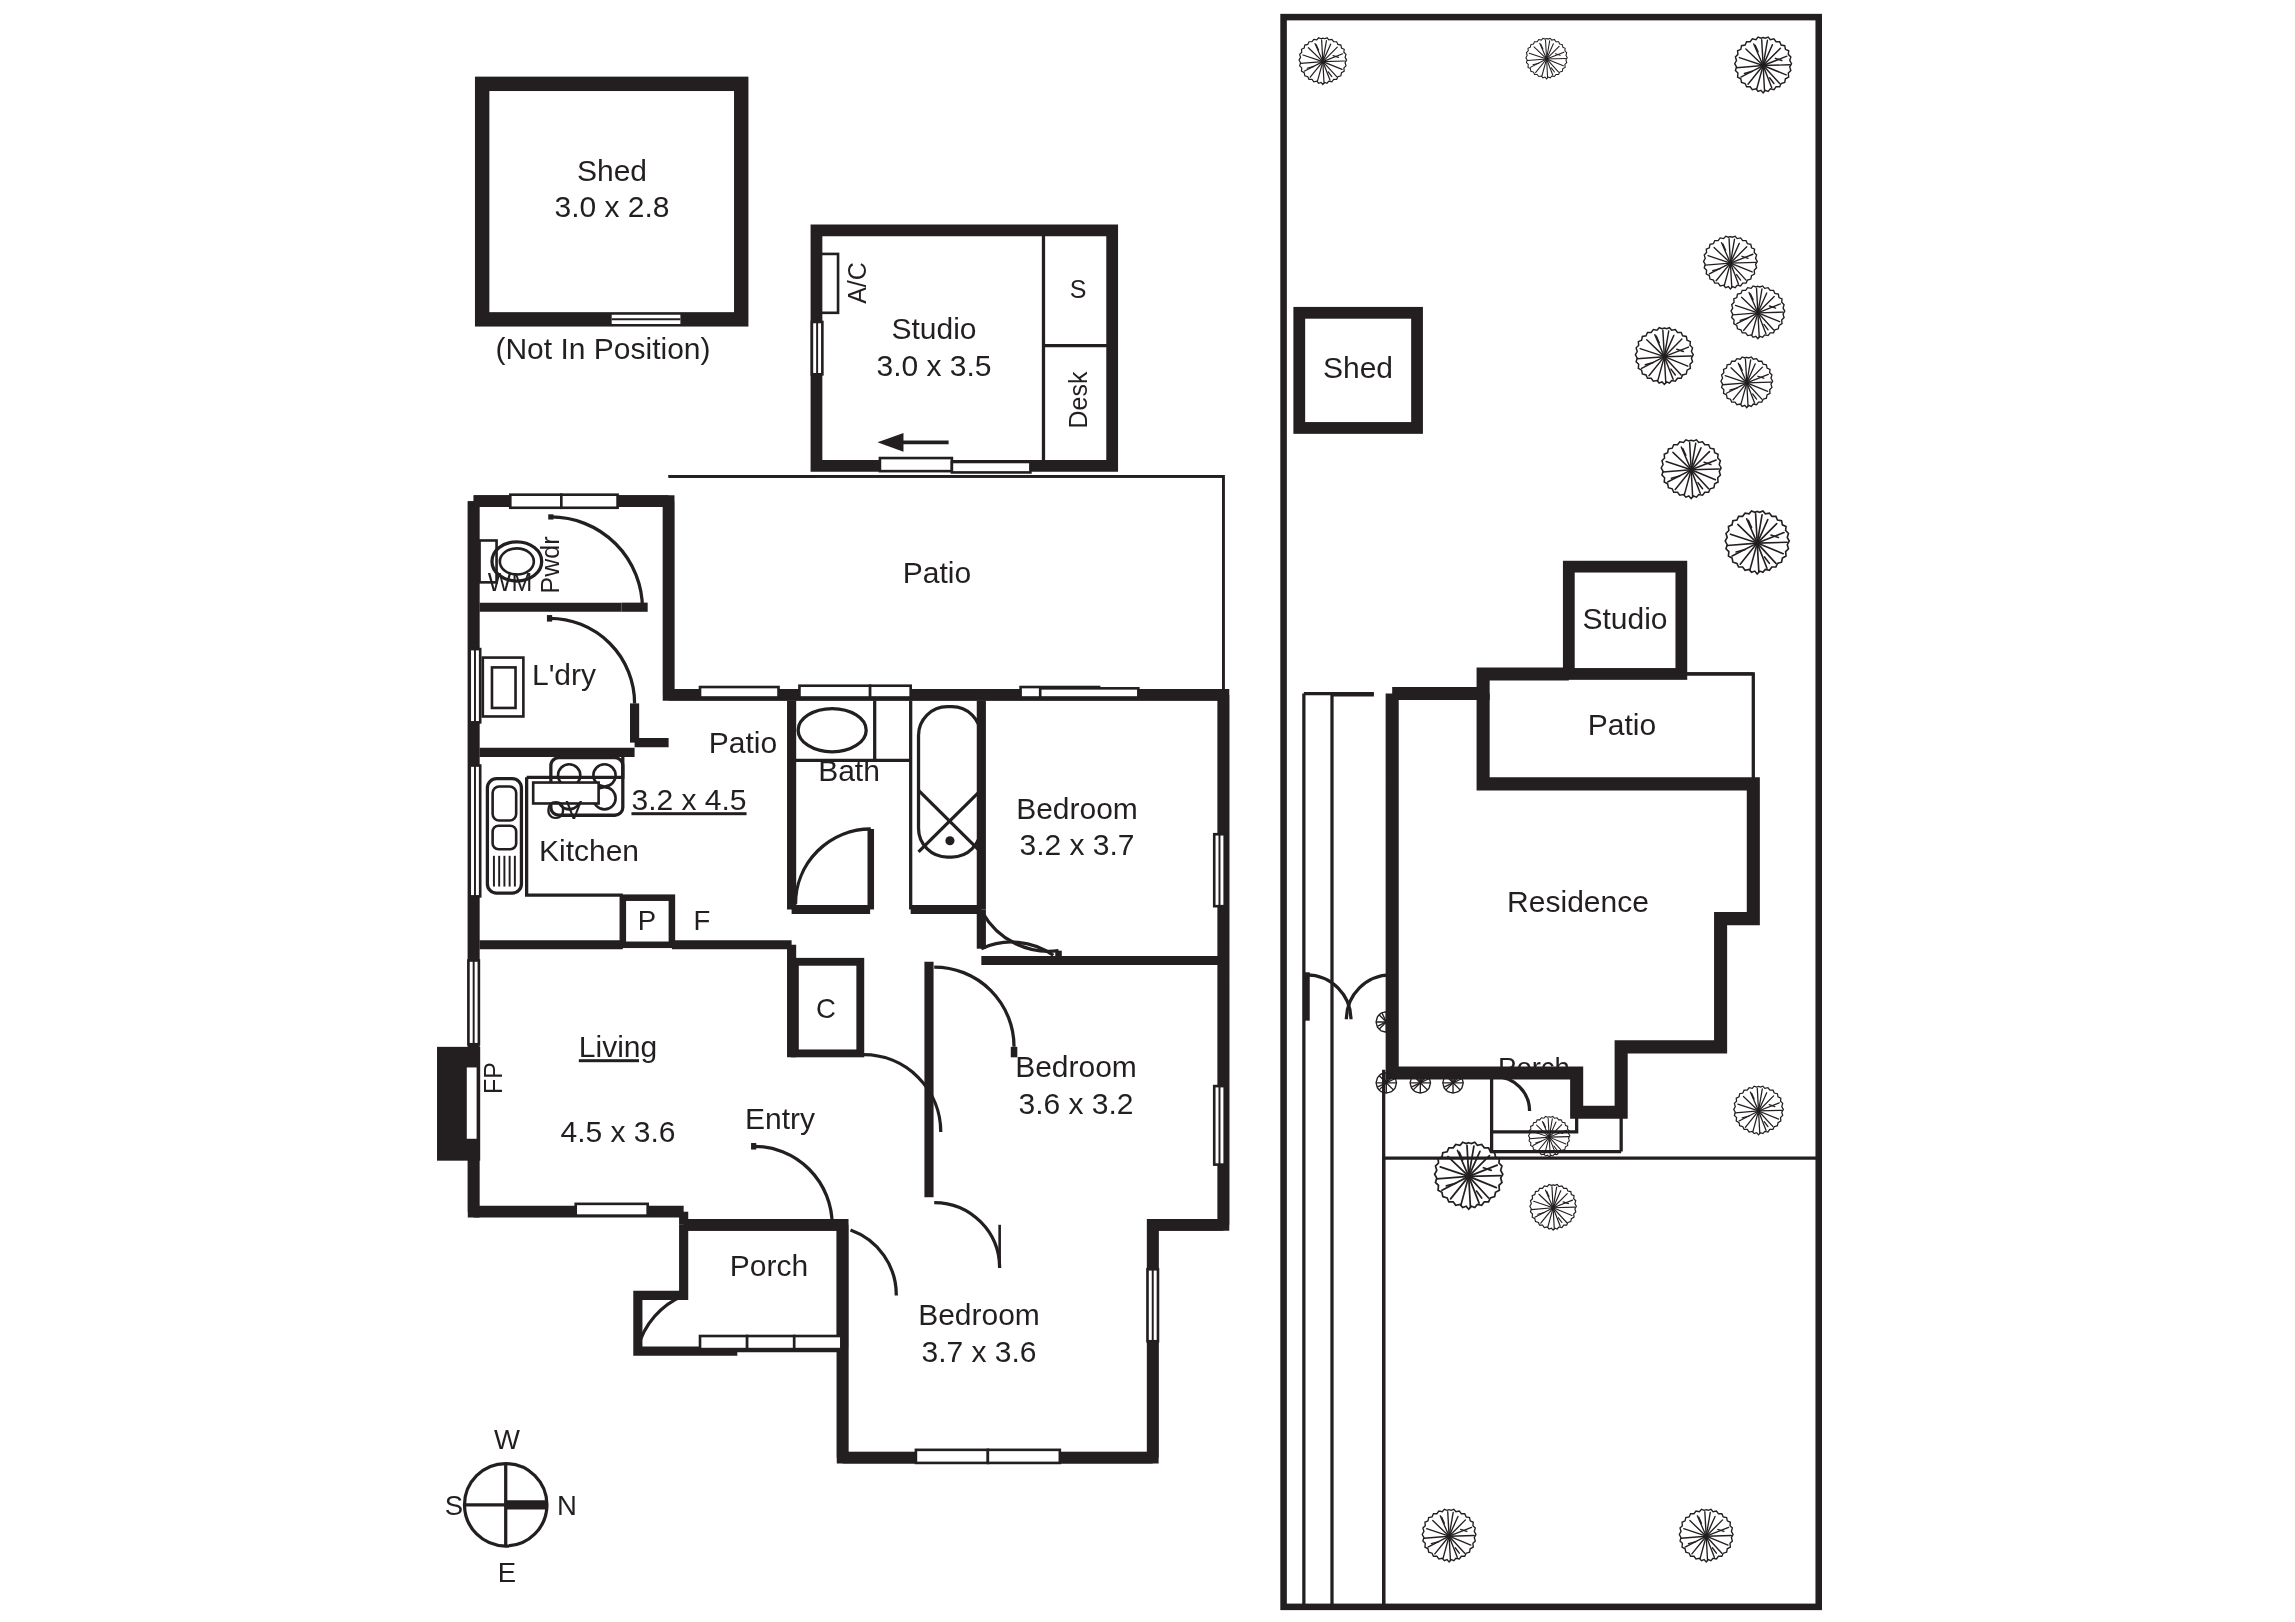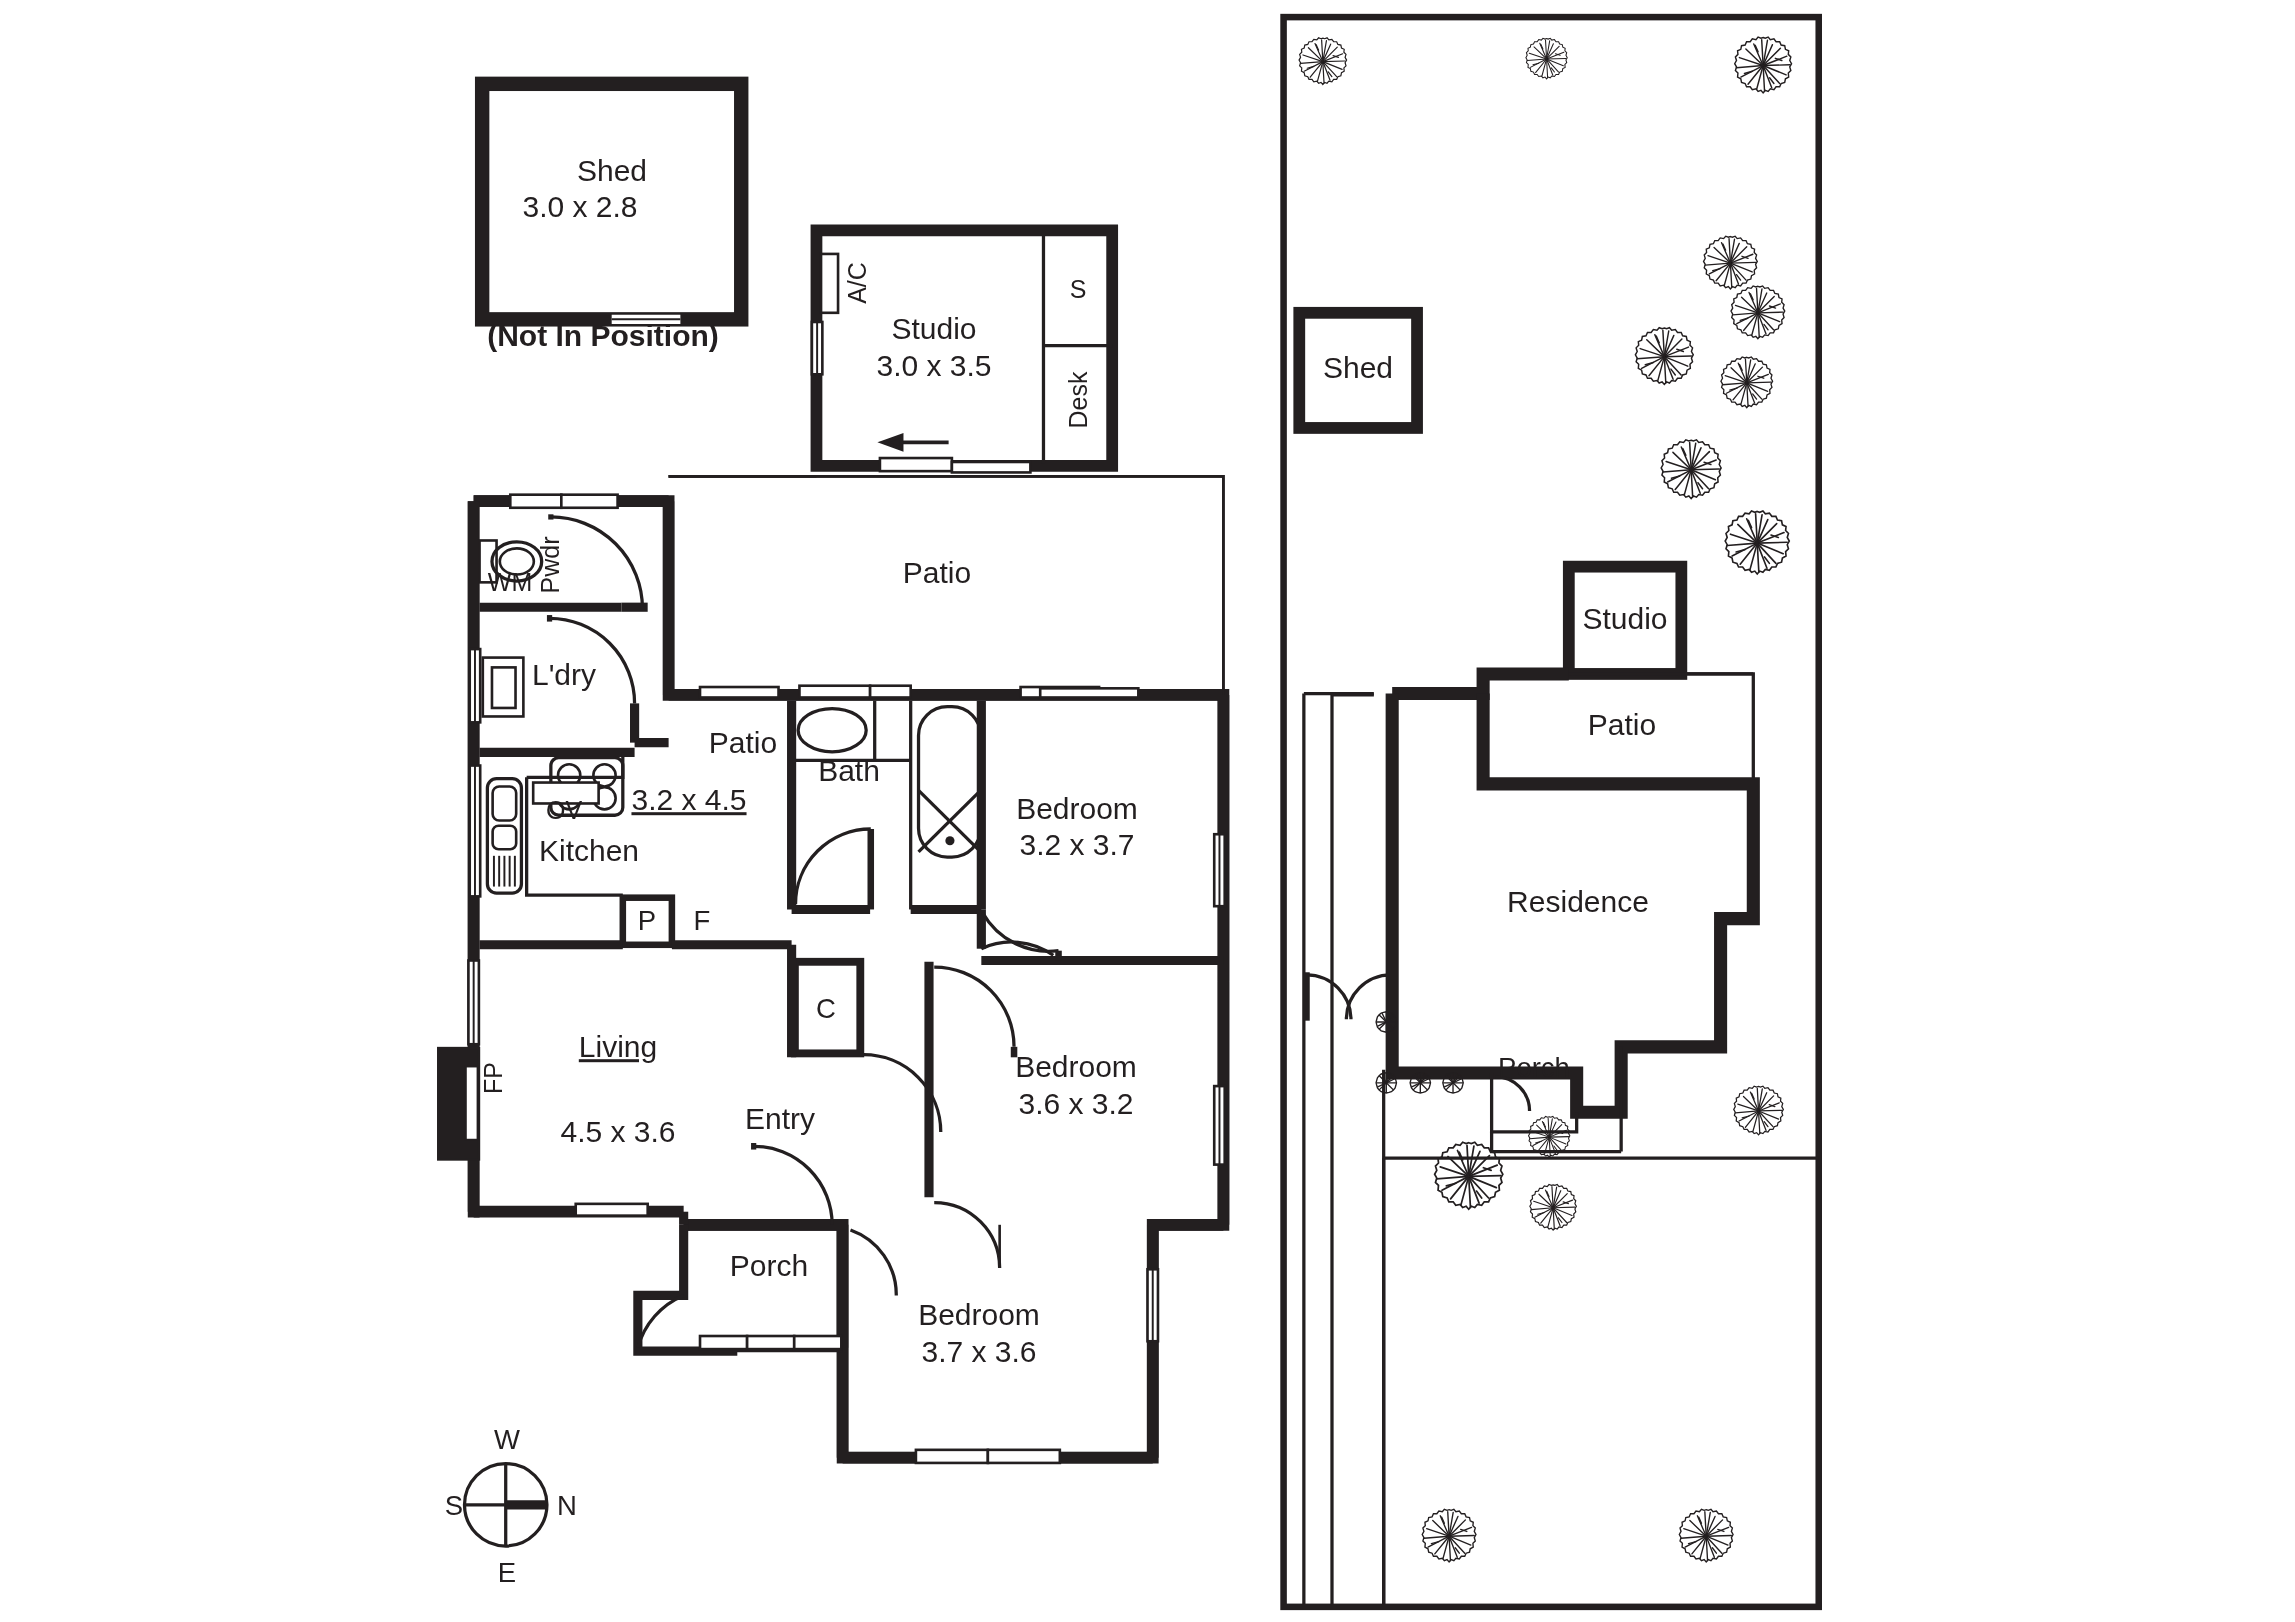--- a/index.html
+++ b/index.html
@@ -425,22 +425,22 @@
           <use href="#tree-big"></use>
         </g>
       <g transform="translate(2608,2348) scale(0.52)">
           <use href="#tree-big"></use>
         </g>
     </g>
 
   </svg>
 
   <div class="lbl ctr big" style="left:612px;top:171px;">Shed</div>
-  <div class="lbl ctr big" style="left:580px;top:207px;">3.0 x 2.8</div>
-  <div class="lbl ctr big" style="left:603px;top:336px;font-weight:bold;">(Not In Position)</div>
+  <div class="lbl ctr big" style="left:612px;top:207px;">3.0 x 2.8</div>
+  <div class="lbl ctr big" style="left:603px;top:349px;">(Not In Position)</div>
 
   <div class="lbl ctr big" style="left:934px;top:329px;">Studio</div>
   <div class="lbl ctr big" style="left:934px;top:366px;">3.0 x 3.5</div>
   <div class="lbl ctr sml rot90" style="left:857px;top:283px;transform:translate(-50%,-50%) rotate(-90deg);">A/C</div>
   <div class="lbl ctr sml" style="left:1078px;top:289px;">S</div>
   <div class="lbl ctr sml rot90" style="left:1078px;top:400px;transform:translate(-50%,-50%) rotate(-90deg);">Desk</div>
 
   <div class="lbl ctr big" style="left:937px;top:573px;">Patio</div>
 
   <div class="lbl ctr sml rot90" style="left:550px;top:565px;transform:translate(-50%,-50%) rotate(-90deg);">Pwdr</div>

